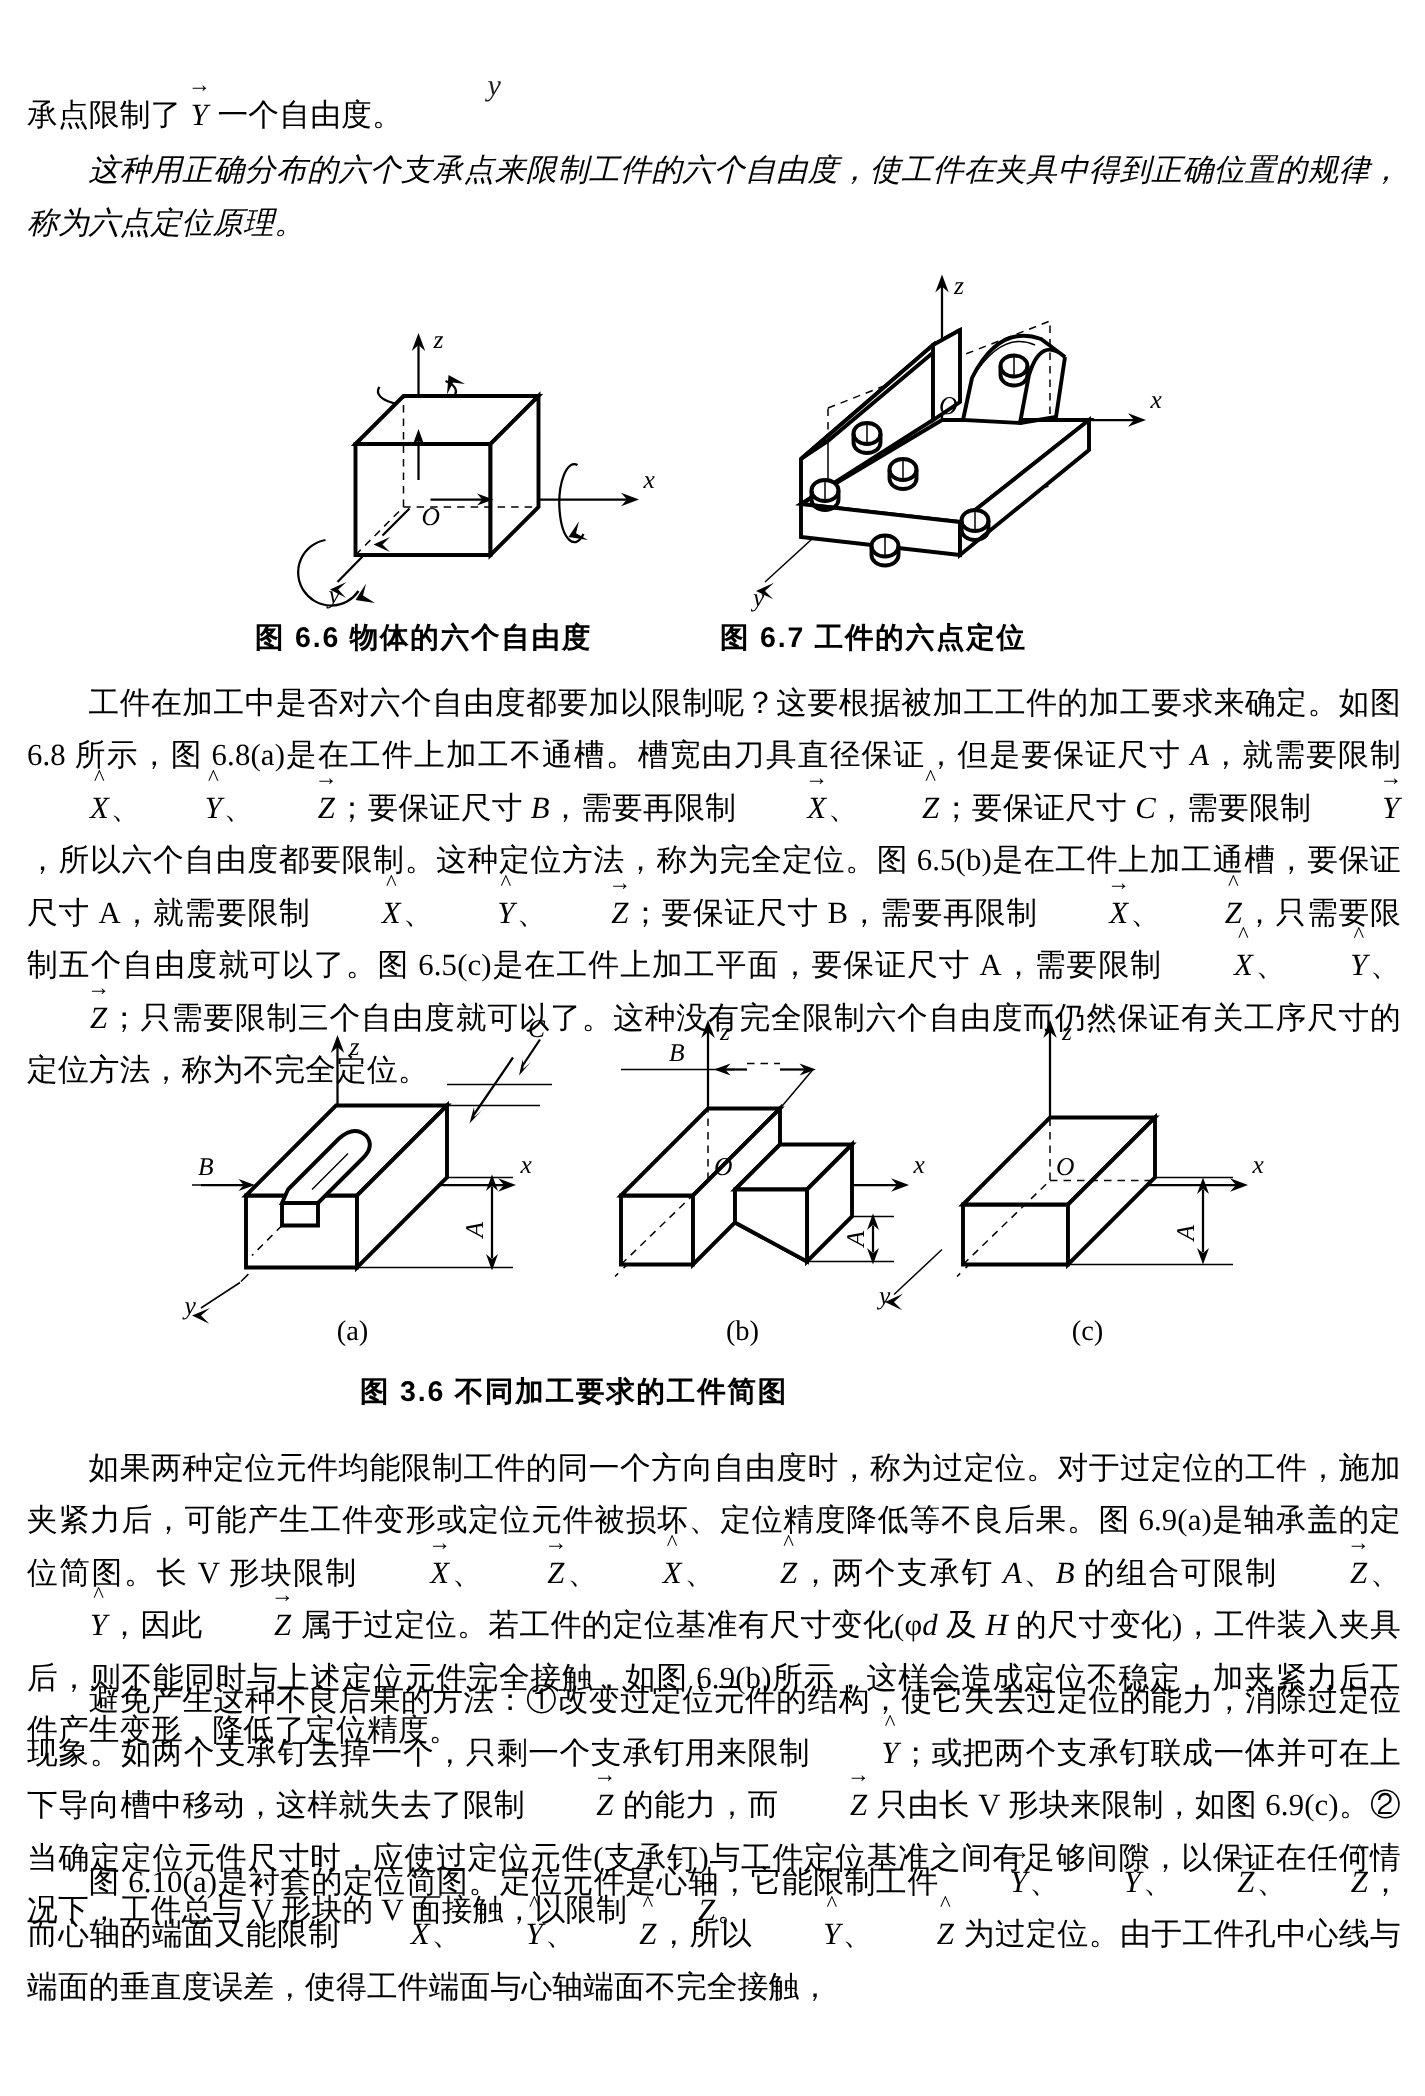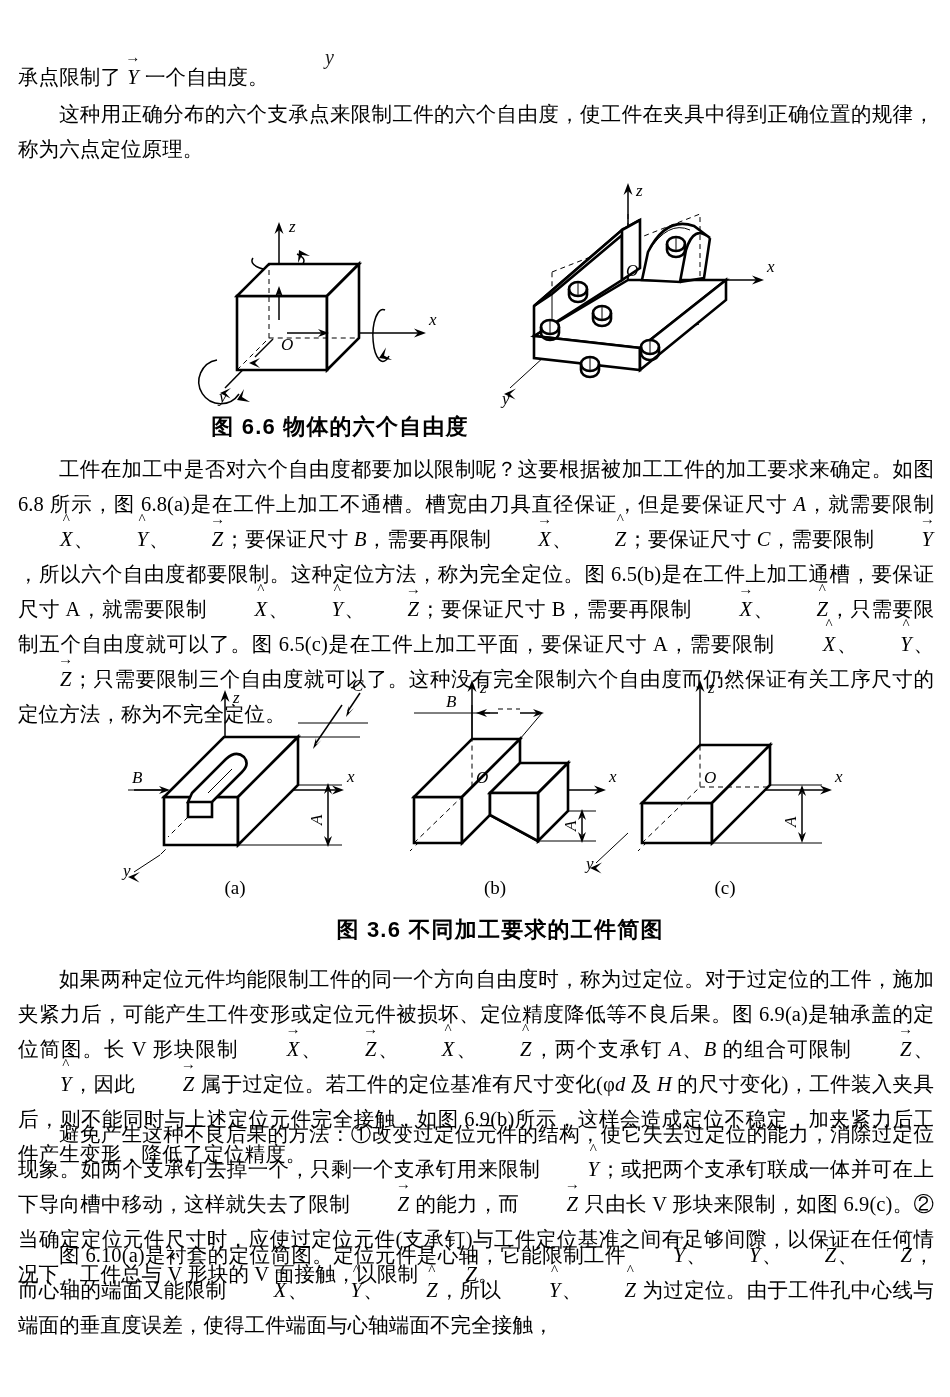--- a/index.html
+++ b/index.html
@@ -30,22 +30,22 @@
   .v{display:inline-block;position:relative;font-style:italic;font-family:"Liberation Serif",serif;padding:0 1px;}
   .v > .acc{
     position:absolute;left:50%;transform:translateX(-50%);
     top:-0.72em;font-size:0.74em;font-style:normal;line-height:1;
   }
   .lat{font-style:italic;font-family:"Liberation Serif",serif;}
 
   
   .figblock{position:absolute;}
   .caption{
-    position:absolute;text-align:center;
-    font-size:22px;font-weight:bold;
+    position:absolute;
+    font-size:19px;font-weight:bold;
     letter-spacing:1.2px;
     font-family:"Liberation Sans","DejaVu Sans",sans-serif;
   }
   .sublabel{
     position:absolute;font-size:19px;text-align:center;
     font-family:"Liberation Serif",serif;
   }
   svg{display:block;overflow:visible;}
   .ln{stroke:#000;fill:none;}
   .thk{stroke-width:2.6;}
@@ -59,21 +59,21 @@
 </style>
 </head>
 <body>
 
 <div class="page">
 
   <div class="stray-y">y</div>
 
   <div class="body-text" id="p1" style="top:60px;">承点限制了 <span class="v"><span class="acc">→</span>Y</span> 一个自由度。</div>
 
-  <div class="body-text indent" id="p2" style="top:97px;">这种用正确分布的六个支承点来限制工件的六个自由度，使工件在夹具中得到正确位置的规律，称为六点定位原理。</div>
+  <div class="body-text indent" id="p2" style="top:97px;font-style:italic;">这种用正确分布的六个支承点来限制工件的六个自由度，使工件在夹具中得到正确位置的规律，称为六点定位原理。</div>
 
   <div class="figblock" style="left:215px;top:180px;">
     <svg width="250" height="230" viewBox="0 0 250 230">
 
       <path class="ln med" d="M64 128 L64 48"></path>
       <path d="M64 42 l-4.5 12 l4.5 -4 l4.5 4 z" fill="#000"></path>
       <text class="axlab" x="74" y="52">z</text>
 
       <path class="ln med" d="M38 78 a26 10 0 1 0 44 -4"></path>
       <path d="M84 70 l-1 13 l4 -8 l8 1 z" fill="#000"></path>
@@ -174,20 +174,21 @@
         <path class="thn" d="M160 168 L160 182"></path>
       </g>
       <g class="ln thk">
         <ellipse class="fillw" cx="100" cy="192" rx="9" ry="7"></ellipse>
         <path d="M91 192 L91 198 A9 7 0 0 0 109 198 L109 192"></path>
         <path class="thn" d="M100 185 L100 199"></path>
       </g>
 
       <text class="axlab" x="136" y="104">O</text>
     </svg>
+    <div class="caption" style="left:-10px;top:240px;width:320px;">图 6.7   工件的六点定位</div>
   </div>
 
   <div class="body-text indent" id="p3" style="top:452px;">工件在加工中是否对六个自由度都要加以限制呢？这要根据被加工工件的加工要求来确定。如图 6.8 所示，图 6.8(a)是在工件上加工不通槽。槽宽由刀具直径保证，但是要保证尺寸 <span class="lat">A</span>，就需要限制 <span class="v"><span class="acc">^</span>X</span>、<span class="v"><span class="acc">^</span>Y</span>、<span class="v"><span class="acc">→</span>Z</span>；要保证尺寸 <span class="lat">B</span>，需要再限制 <span class="v"><span class="acc">→</span>X</span>、<span class="v"><span class="acc">^</span>Z</span>；要保证尺寸 <span class="lat">C</span>，需要限制 <span class="v"><span class="acc">→</span>Y</span>，所以六个自由度都要限制。这种定位方法，称为完全定位。图 6.5(b)是在工件上加工通槽，要保证尺寸 A，就需要限制 <span class="v"><span class="acc">^</span>X</span>、<span class="v"><span class="acc">^</span>Y</span>、<span class="v"><span class="acc">→</span>Z</span>；要保证尺寸 B，需要再限制 <span class="v"><span class="acc">→</span>X</span>、<span class="v"><span class="acc">^</span>Z</span>，只需要限制五个自由度就可以了。图 6.5(c)是在工件上加工平面，要保证尺寸 A，需要限制 <span class="v"><span class="acc">^</span>X</span>、<span class="v"><span class="acc">^</span>Y</span>、<span class="v"><span class="acc">→</span>Z</span>；只需要限制三个自由度就可以了。这种没有完全限制六个自由度而仍然保证有关工序尺寸的定位方法，称为不完全定位。</div>
 
   <div class="figblock" style="left:120px;top:665px;">
 
     <svg width="290" height="215" viewBox="0 0 290 215" style="position:absolute;left:0;top:0;">
       <path class="ln med" d="M105 125 L105 32"></path>
       <path d="M105 25 l-4.5 12 l4.5 -4 l4.5 4 z" fill="#000"></path>
       <text class="axlab" x="113" y="38">z</text>

